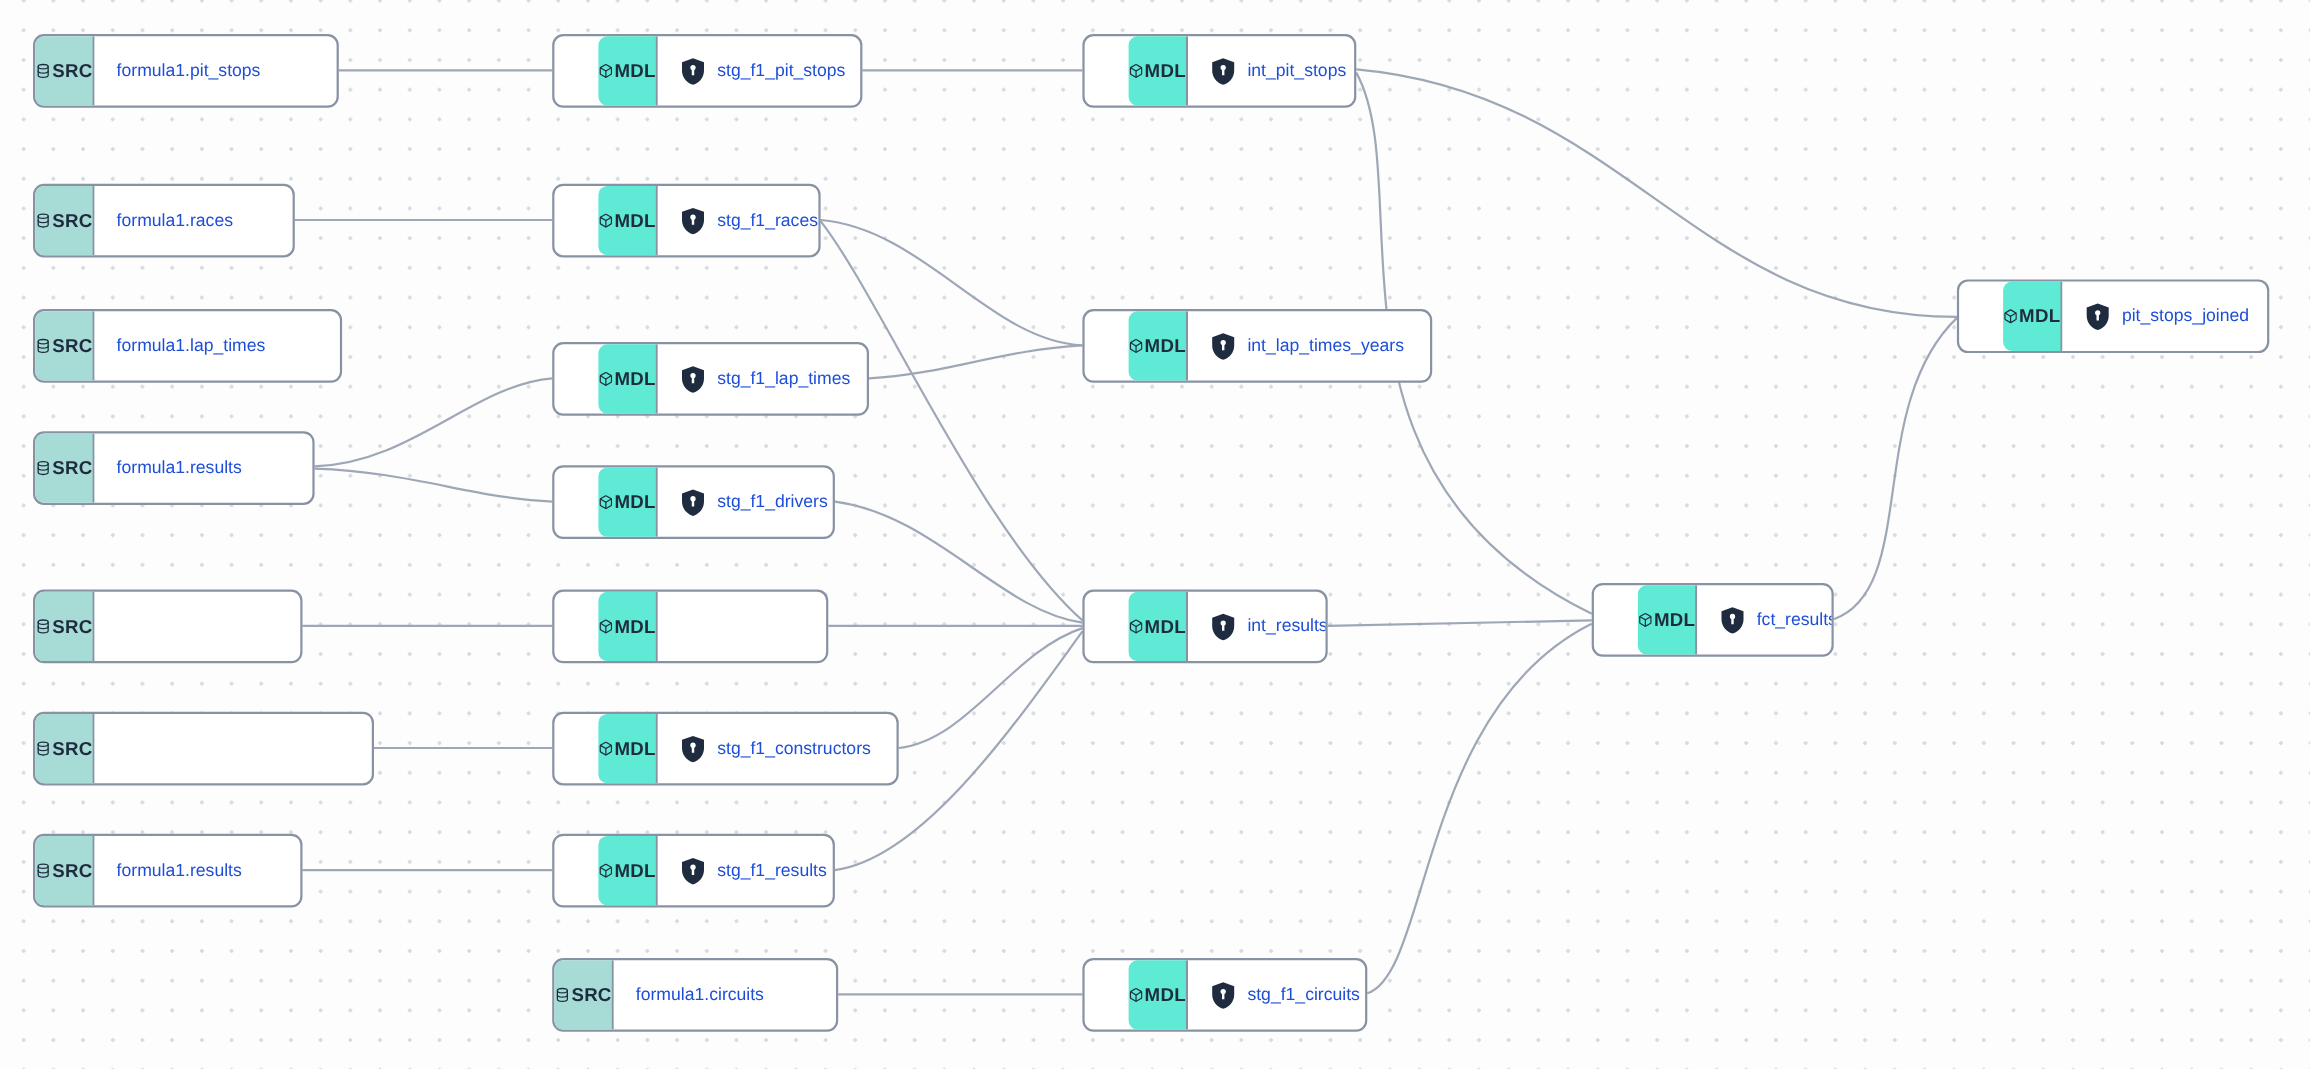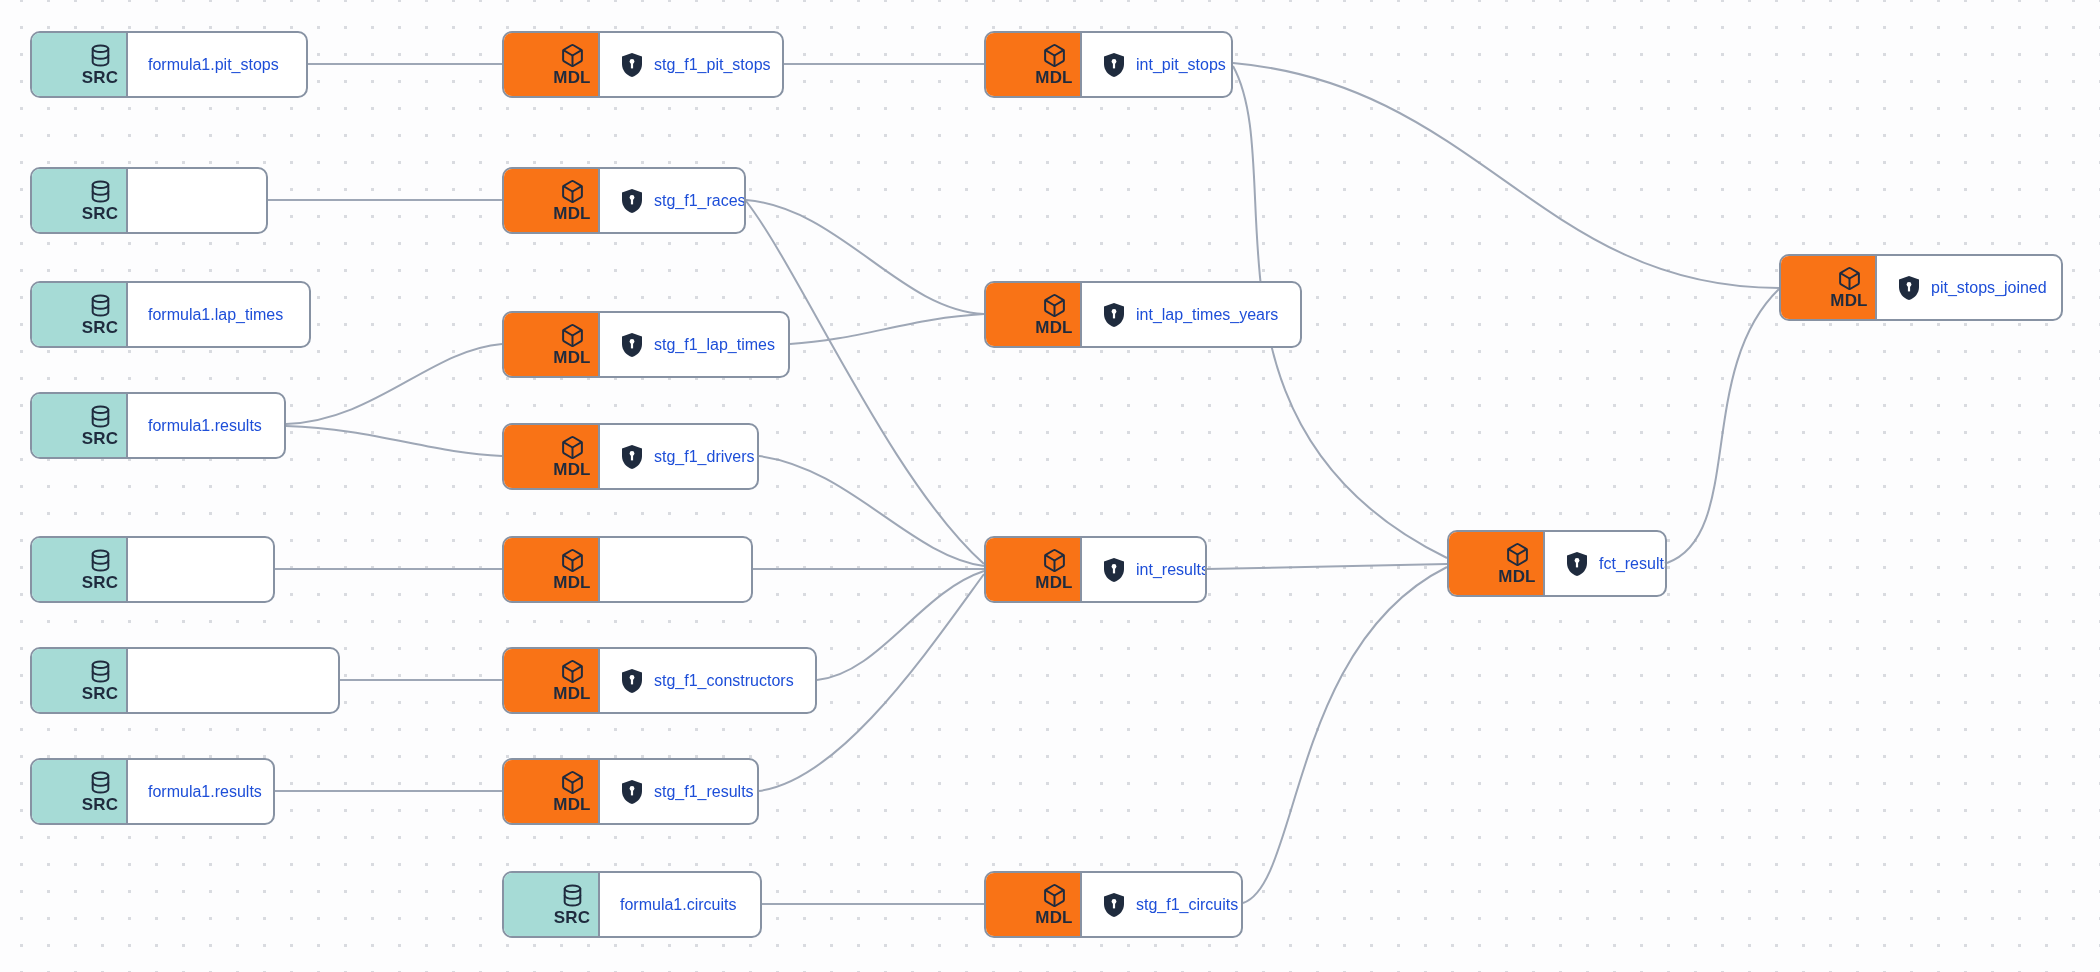--- a/index.html
+++ b/index.html
@@ -20,28 +20,27 @@
   .node {
     position: absolute; height: 67px; z-index: 2;
     display: flex; align-items: stretch;
     background: #ffffff;
     border: 2px solid #8792a3; border-radius: 10px;
     box-sizing: border-box;
     cursor: pointer;
   }
   .badge {
     width: 52px; flex: 0 0 52px;
-    display: flex; flex-direction: column; align-items: center; justify-content: center;
+    display: flex; flex-direction: row; align-items: center; justify-content: center;
     gap: 1px;
     border-right: 2px solid #8792a3;
     border-radius: 8px 0 0 8px;
-    padding-left: 42px;
   }
   .badge.src { background: #a6dbd6; }
-  .badge.mdl { background: #f97316; }
+  .badge.mdl { background: #5eead4; margin-left: 40px; }
   .badge-label {
     font-size: 17px; font-weight: 700; color: #1f2b3e; line-height: 1;
     letter-spacing: 0.2px;
   }
   .bicon { width: 25px; height: 25px; }
   .bicon * { stroke: #1f2b3e; stroke-width: 1.9; fill: none; stroke-linecap: round; stroke-linejoin: round; }
   .body {
     display: flex; align-items: center; gap: 10px;
     padding: 0 20px; white-space: nowrap; overflow: hidden;
   }
@@ -155,20 +154,23 @@
     </div>
   </div>
 
   <div class="node" style="left:30px;top:167px;width:238px">
     <div class="badge src">
       <svg class="bicon">
           <use href="#i-db"></use>
         </svg>
       <span class="badge-label">SRC</span>
     </div>
+    <div class="body">
+        <span class="node-label">formula1.races</span>
+      </div>
   </div>
 
   <div class="node" style="left:502px;top:167px;width:244px">
     <div class="badge mdl">
       <svg class="bicon">
           <use href="#i-cube"></use>
         </svg>
       <span class="badge-label">MDL</span>
     </div>
     <div class="body">

